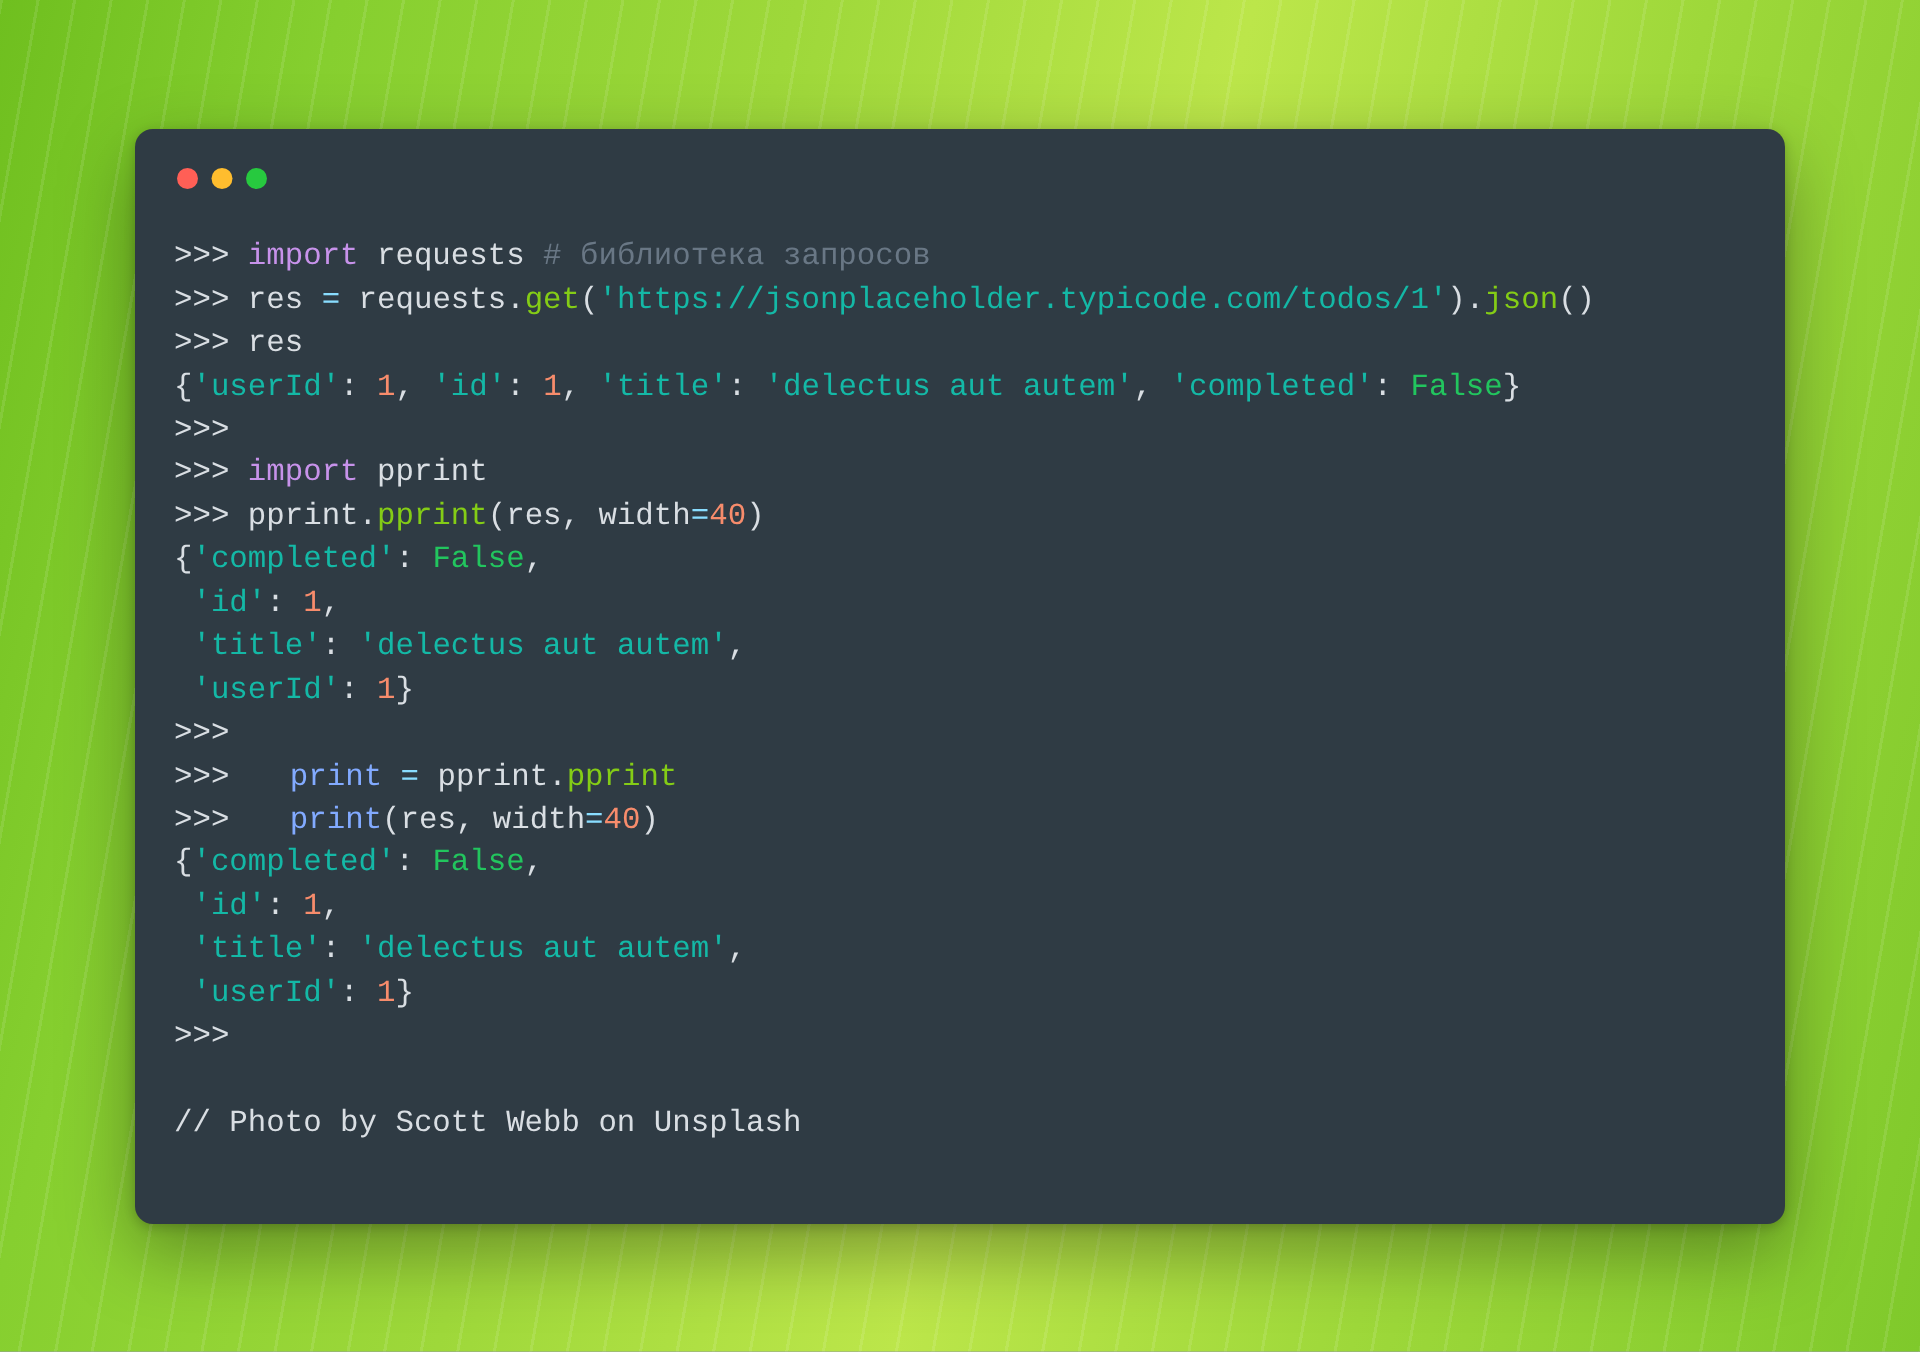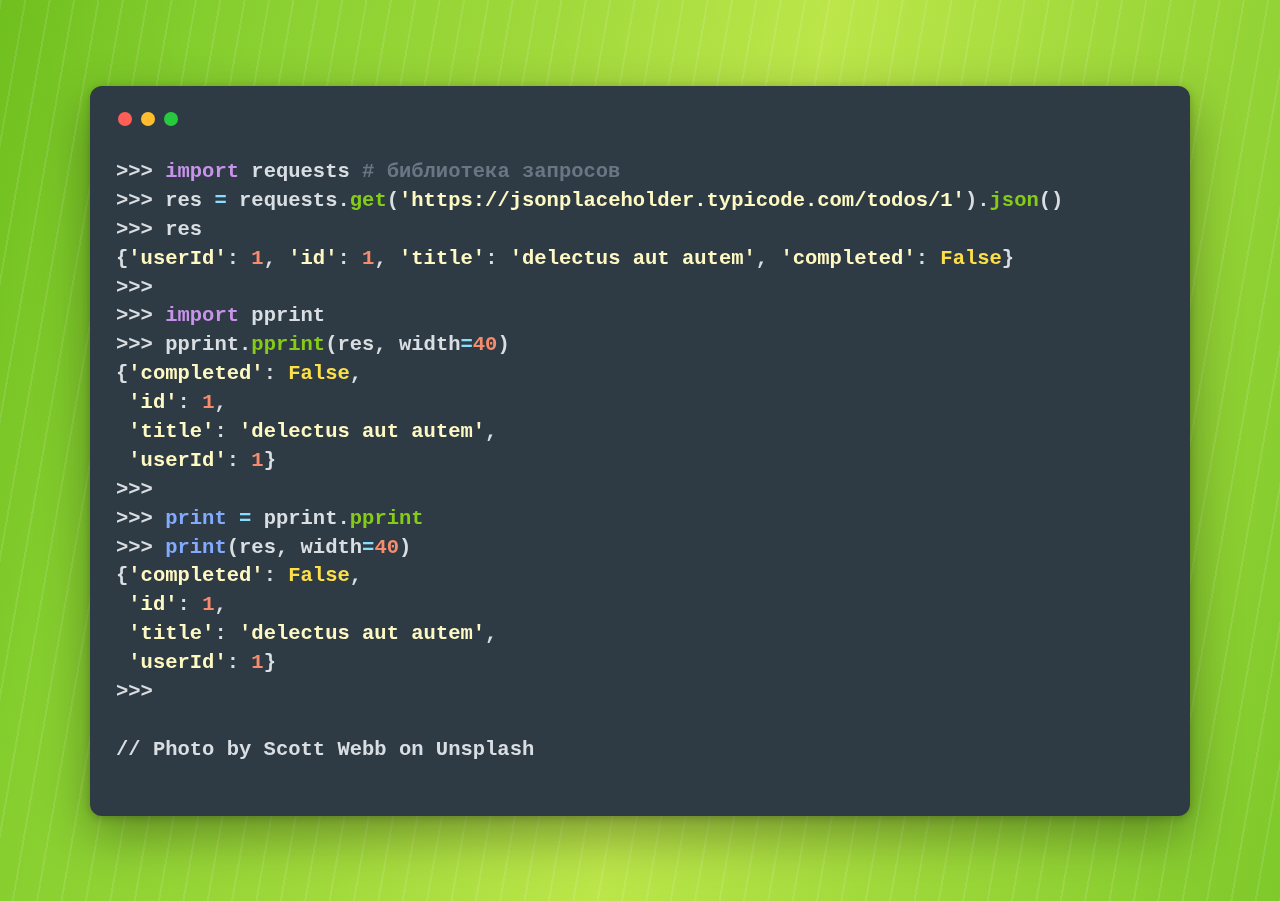--- a/index.html
+++ b/index.html
@@ -26,21 +26,20 @@
     position: absolute;
     left: 90px;
     top: 86px;
     width: 1100px;
     min-height: 730px;
     background: #2f3b44;
     border-radius: 12px;
     box-shadow: 0 18px 50px rgba(0,0,0,0.35), 0 2px 8px rgba(0,0,0,0.2);
     box-sizing: border-box;
     padding: 22px 26px 28px 26px;
-    font-weight: bold;
   }
   .traffic {
     display: flex;
     gap: 9px;
     margin-bottom: 32px;
     margin-top: 4px;
     margin-left: 2px;
   }
   .tl {
     width: 14px;
@@ -53,25 +52,25 @@
   .code {
     font-size: 20.5px;
     line-height: 1.41;
     white-space: pre;
     color: #d9dee3;
     letter-spacing: 0px;
   }
   .c-default { color: #d9dee3; }
   .c-prompt  { color: #d9dee3; }
   .c-kw      { color: #c792ea; }       
-  .c-builtin { color: #82aaff; }       
+  .c-builtin { color: #82aaff; margin-left: 28px; }       
   .c-func    { color: #84cc16; }       
-  .c-string  { color: #fef9c3; }       
+  .c-string  { color: #14b8a6; }       
   .c-num     { color: #f78c6c; }       
-  .c-bool    { color: #fde047; }       
+  .c-bool    { color: #22c55e; }       
   .c-comment { color: #697785; font-style: normal; }
   .c-op      { color: #89ddff; }       
   .c-paren   { color: #d9dee3; }
 </style>
 </head>
 <body>
 
 <div class="bg"></div>
 
 <div class="card">

